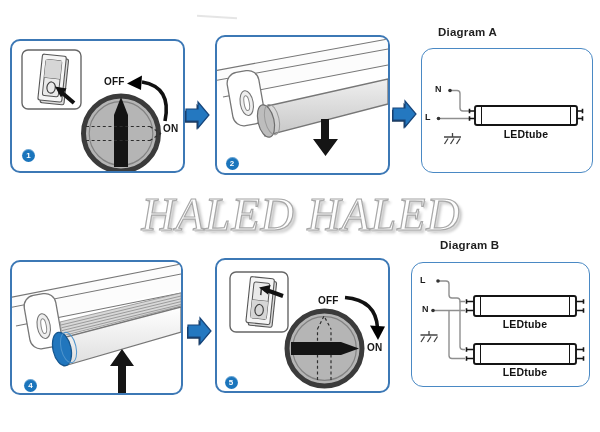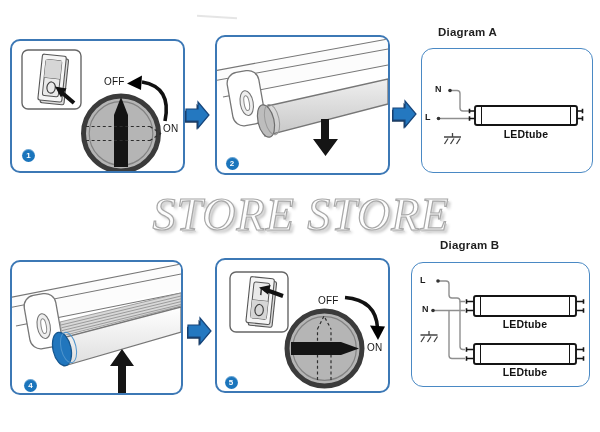--- a/index.html
+++ b/index.html
@@ -2,21 +2,21 @@
 <html><head>
 <meta charset="utf-8">
 <style>
   html,body{margin:0;padding:0;background:#fff;}
   #stage{position:relative;width:600px;height:432px;background:#ffffff;overflow:hidden;
          font-family:"Liberation Sans",sans-serif;}
   .panel{position:absolute;background:#fff;border:2.2px solid #3c78b5;border-radius:10px;
          box-sizing:border-box;overflow:hidden;}
   .diagram{border:1.7px solid #4a89c4;border-radius:12px;}
   .panel svg{position:absolute;left:0;top:0;}
-  .mini{position:absolute;font-weight:normal;font-size:10px;color:#161616;letter-spacing:.2px;}
+  .mini{position:absolute;font-weight:bold;font-size:10px;color:#161616;letter-spacing:.2px;}
   .pinlbl{position:absolute;font-weight:bold;font-size:9px;color:#1c1c1c;}
   .badge{position:absolute;width:13px;height:13px;border-radius:50%;background:#1b75bc;
          color:#fff;font-size:8px;font-weight:bold;text-align:center;line-height:13px;
          box-shadow:inset 0 1px 0 rgba(255,255,255,.35);}
   .dtitle{position:absolute;font-weight:bold;font-size:11.5px;color:#1f1f1f;letter-spacing:.2px;text-align:right;}
   .tubetext{position:absolute;display:flex;align-items:center;justify-content:center;
             font-weight:bold;font-size:10.5px;color:#111;letter-spacing:.2px;margin-top:18px;}
   .blue-arrow{position:absolute;}
   #watermark{position:absolute;left:141px;top:188px;width:320px;text-align:center;
              font-family:"Liberation Serif","DejaVu Serif",serif;font-style:italic;
@@ -127,21 +127,21 @@
           <path d="M47,62 H53 M47,69.5 H53 M47.5,59.8 V64.2 M47.5,67.3 V71.7"></path>
           <path d="M155,62 H161 M155,69.5 H161 M160.5,59.8 V64.2 M160.5,67.3 V71.7"></path>
         </g>
       </g>
     </svg>
     <div class="pinlbl" style="left:13px;top:35px;">N</div>
     <div class="pinlbl" style="left:3px;top:63px;">L</div>
     <div class="tubetext" style="left:53px;top:57px;width:102px;height:19px;">LEDtube</div>
   </div>
 
-  <div id="watermark">STORE STORE</div>
+  <div id="watermark">HALED HALED</div>
 
   <div class="panel" style="left:10px;top:260px;width:173px;height:135px;">
     <svg width="169" height="131" viewBox="0 0 169 131">
       <g>
         <polygon points="-4,36 169,2 169,28 4,64" fill="#fcfcfc" stroke="none"></polygon>
         <line x1="-4" y1="36" x2="169" y2="2" stroke="#777" stroke-width="1.2"></line>
         <line x1="-4" y1="46" x2="169" y2="12" stroke="#777" stroke-width="1"></line>
         <line x1="4" y1="64" x2="169" y2="31" stroke="#777" stroke-width="1.2"></line>
       </g>
       <g transform="rotate(-10 32 60)">

